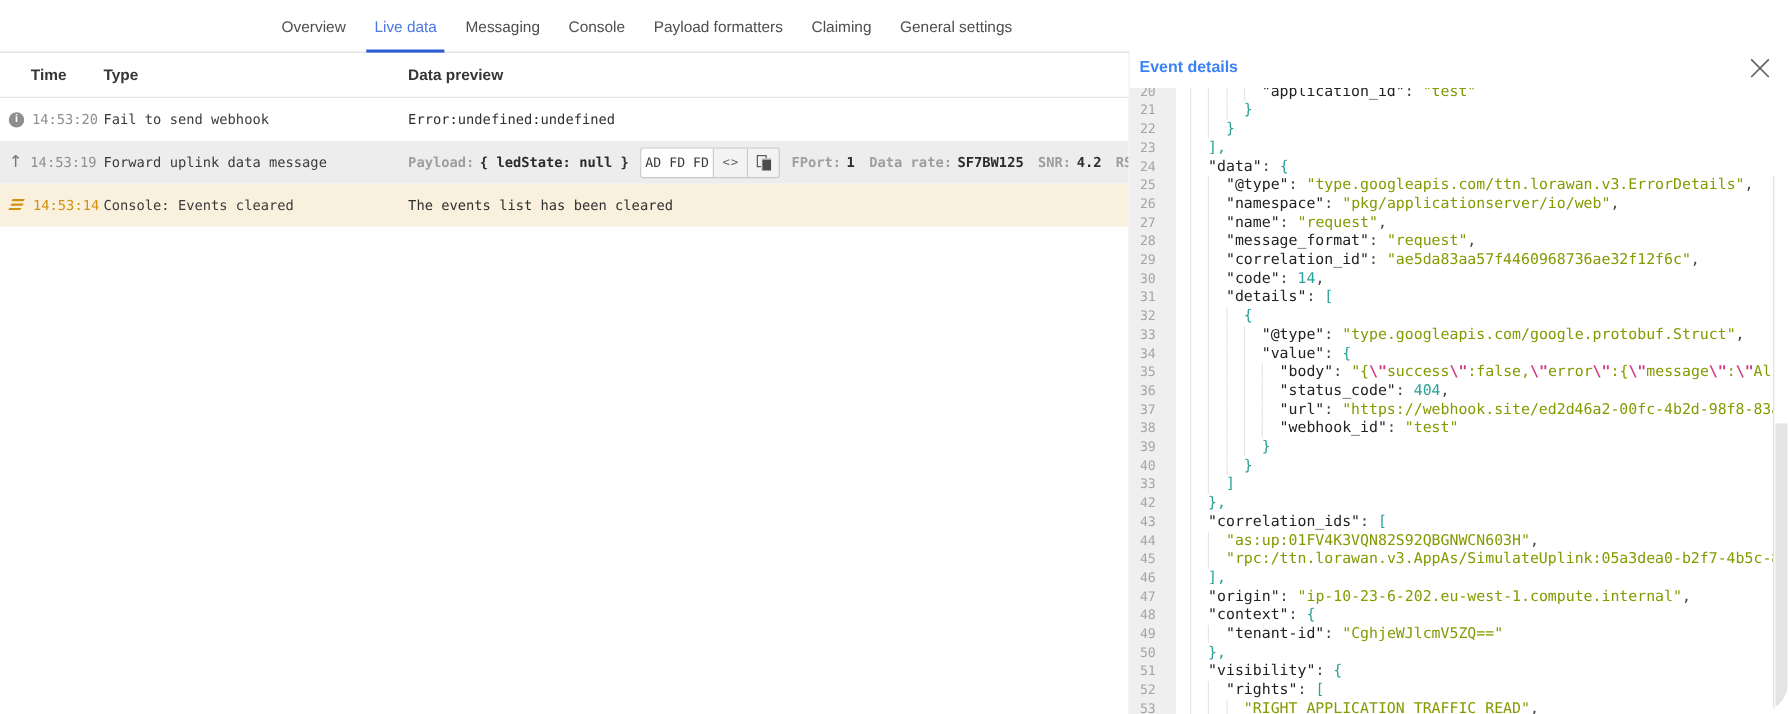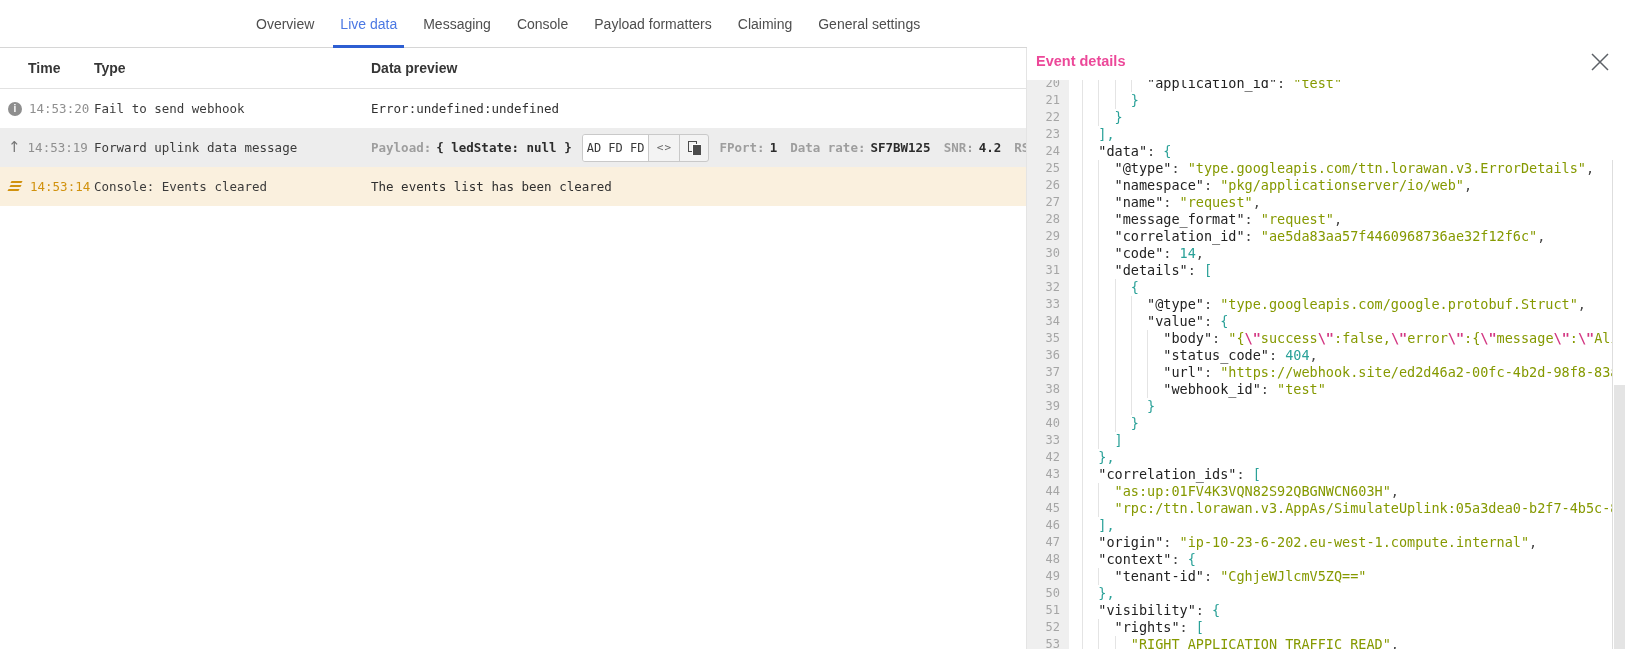--- a/index.html
+++ b/index.html
@@ -1,17 +1,17 @@
 <!DOCTYPE html>
 <html><head>
 <meta charset="utf-8">
 <style>
   html,body{margin:0;padding:0;background:#fff;}
   .app{position:relative;width:1626px;height:649px;background:#fff;overflow:hidden;
-       font-family:"Liberation Sans",sans-serif;}
+       font-family:"Liberation Sans",sans-serif;border-radius:30px;}
 
   
   .nav{position:absolute;left:0;top:0;width:1027px;height:48px;background:#fff;
        border-bottom:1px solid #d6d6d6;box-sizing:border-box;}
   .tabs{position:absolute;left:256px;top:0;height:48px;display:flex;gap:26px;align-items:stretch;}
   .tab{display:flex;align-items:center;height:48px;font-size:14px;color:#4e4e4e;
        position:relative;cursor:pointer;white-space:nowrap;}
   .tab.active{color:#4b78e3;}
   .tab.active::after{content:"";position:absolute;left:-7px;right:-7px;bottom:0;height:3px;background:#2d5ed2;}
 
@@ -49,29 +49,29 @@
   .bseg{display:flex;align-items:center;justify-content:center;cursor:pointer;}
   .bseg.bytes{background:#fff;padding:0 4px;font-size:12px;color:#3a3a3a;}
   .bseg.codetgl{width:30px;border-left:1px solid #c9c9c9;color:#666;font-size:11px;letter-spacing:1px;}
   .bseg.copy{width:28px;border-left:1px solid #c9c9c9;}
   .ic-copy{position:relative;width:13px;height:14px;}
   .ic-copy::before{content:"";position:absolute;left:0;top:0;width:7px;height:9px;border:1.5px solid #4c4c4c;}
   .ic-copy::after{content:"";position:absolute;left:4px;top:3.5px;width:8px;height:10px;background:#4c4c4c;border-left:1px solid #fff;border-top:1px solid #fff;}
 
   
   .panel{position:absolute;left:1027px;top:0;right:0;bottom:0;background:#fff;}
-  .panel-title{position:absolute;left:9px;top:53px;font-size:14.5px;font-weight:700;color:#ec4899;}
+  .panel-title{position:absolute;left:9px;top:53px;font-size:14.5px;font-weight:700;color:#3b82f6;}
   .close-btn{position:absolute;right:12px;top:48px;width:28px;height:28px;cursor:pointer;}
 
   .codewrap{position:absolute;left:0;right:0;top:80px;bottom:0;overflow:hidden;
             font-family:"DejaVu Sans Mono",monospace;font-size:13.5px;}
   .gutter-bg{position:absolute;left:0;top:0;bottom:0;width:42px;background:#efefef;}
   .codeinner{position:absolute;left:0;right:14px;top:-5px;}
   .cline{display:flex;height:17px;line-height:17px;white-space:pre;}
-  .lnum{width:42px;flex:none;text-align:right;padding-right:9px;box-sizing:border-box;
+  .lnum{width:42px;flex:none;text-align:center;padding-right:9px;box-sizing:border-box;
         color:#a5a5a5;font-size:12px;}
   .lcontent{padding-left:13px;flex:1;overflow:hidden;}
   .iu{display:inline-block;width:2ch;height:17px;border-left:1px solid #e4e4e4;box-sizing:border-box;vertical-align:top;}
   .tk-k{color:#222;} .tk-p{color:#444;} .tk-b{color:#2aa198;}
   .tk-s{color:#859900;} .tk-n{color:#2aa198;margin-top:34px;} .tk-e{color:#d33682;font-weight:700;}
 
   .vscroll{position:absolute;right:0;top:80px;bottom:0;width:14px;background:#fff;border-left:1px solid #dedede;box-sizing:border-box;}
   .vthumb{position:absolute;left:1px;right:1px;top:225px;bottom:0;background:#e4e4e4;}
 </style>
 </head>

